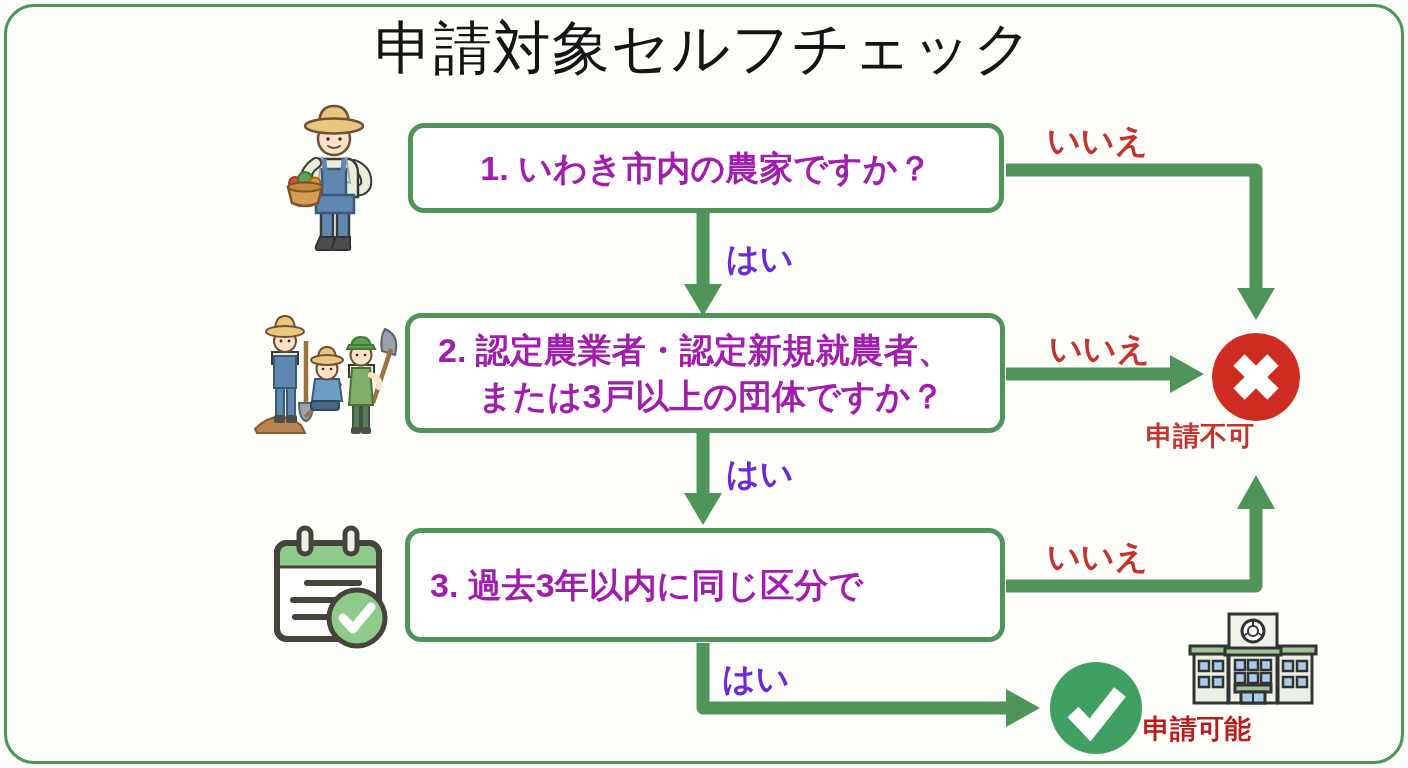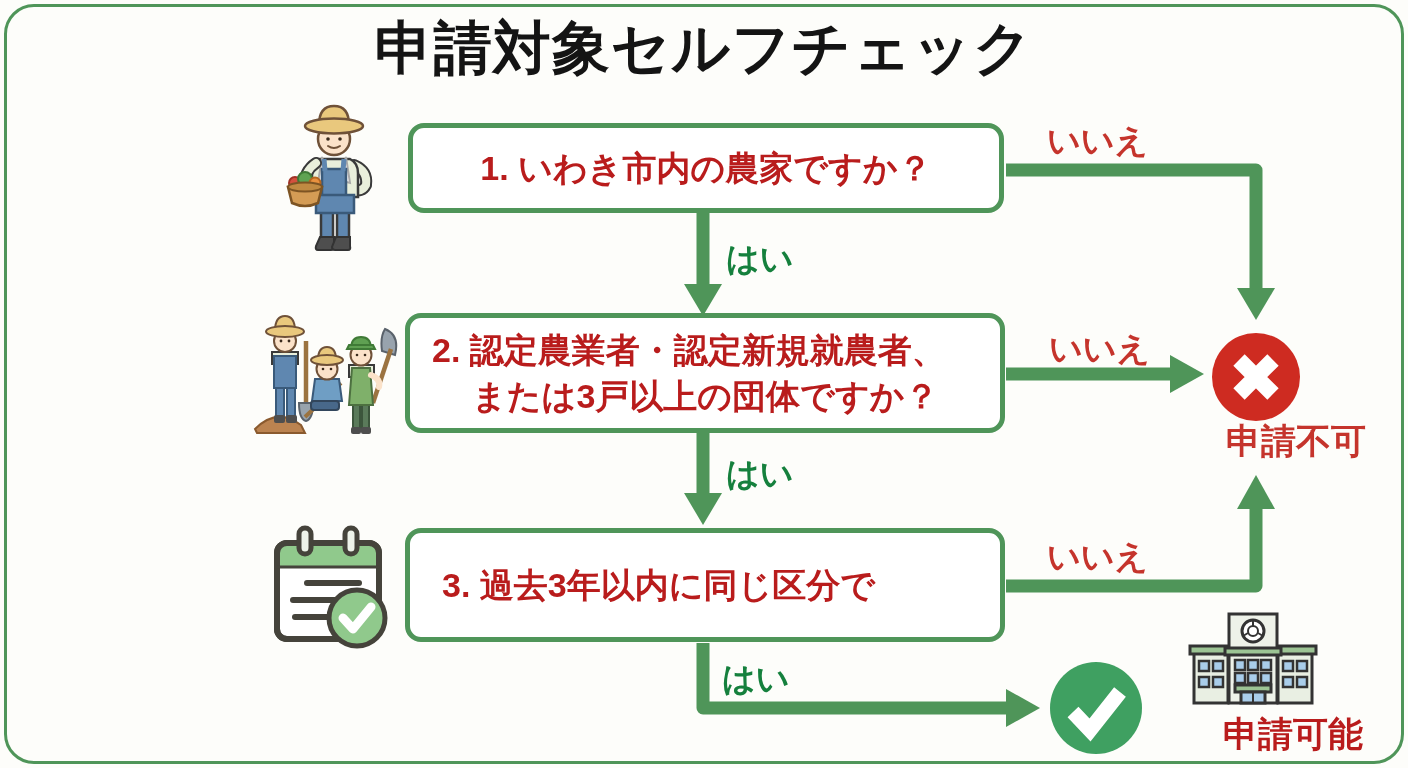--- a/index.html
+++ b/index.html
@@ -1,43 +1,43 @@
 <!DOCTYPE html>
 <html lang="ja"><head>
 <meta charset="utf-8">
 <style>
   *{margin:0;padding:0;box-sizing:border-box}
   html,body{width:1408px;height:768px}
   body{background:#fdfdfa;font-family:"Liberation Sans","DejaVu Sans",sans-serif;overflow:hidden}
   .canvas{position:relative;width:1408px;height:768px;background:#fdfdfa;overflow:hidden}
   .frame{position:absolute;inset:4px;border:3px solid #4f9559;border-radius:30px;pointer-events:none}
   .title{position:absolute;top:10px;left:0;width:100%;text-align:center;
-         font-size:58px;font-weight:700;color:#141414;letter-spacing:1px}
+         font-size:58px;font-weight:400;color:#141414;letter-spacing:1px}
   .arrows{position:absolute;left:0;top:0;width:1408px;height:768px;pointer-events:none}
 
   .qbox{position:absolute;background:#ffffff;border:5px solid #4f9559;border-radius:16px;
         display:flex;flex-direction:column;justify-content:center;
-        color:#b91c1c;font-weight:800;font-size:34px;line-height:46px;white-space:nowrap}
+        color:#a21caf;font-weight:800;font-size:34px;line-height:46px;white-space:nowrap}
   .q1{left:408px;top:123px;width:596px;height:90px;align-items:center}
-  .q2{left:405px;top:313px;width:600px;height:120px;padding-left:22px}
-  .q3{left:405px;top:528px;width:600px;height:114px;padding-left:32px}
+  .q2{left:405px;top:313px;width:600px;height:120px;padding-left:28px}
+  .q3{left:405px;top:528px;width:600px;height:114px;padding-left:20px}
   .q2 .indent{padding-left:40px}
   .q3 .indent{padding-left:30px}
 
   .lbl{position:absolute;font-size:33px;font-weight:700;white-space:nowrap}
-  .yes{color:#15803d}
+  .yes{color:#6d28d9}
   .no{color:#c5342c}
   .y1{left:726px;top:237px}
   .y2{left:726px;top:452px}
   .y3{left:722px;top:657px}
   .n1{left:1047px;top:119px}
   .n2{left:1049px;top:327px}
   .n3{left:1047px;top:535px}
 
-  .outcome{position:absolute;width:220px;text-align:right;font-size:35px;font-weight:800;white-space:nowrap}
+  .outcome{position:absolute;width:220px;text-align:left;font-size:27px;font-weight:800;white-space:nowrap}
   .fail{left:1146px;top:418px;color:#c5342c}
   .pass{left:1143px;top:711px;color:#b91c1c}
 
   .icon{position:absolute}
   .farmer{left:278px;top:97px;width:112px;height:158px}
   .group{left:249px;top:305px;width:152px;height:133px}
   .cal{left:269px;top:521px;width:124px;height:131px}
   .cross{left:1211px;top:332px;width:90px;height:90px}
   .check{left:1048px;top:660px;width:96px;height:96px}
   .building{left:1188px;top:609px;width:130px;height:100px}

